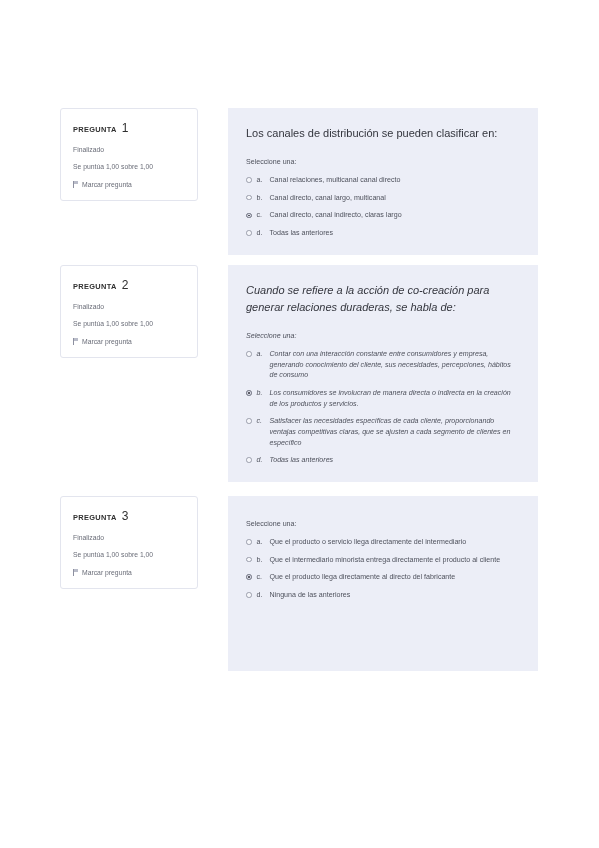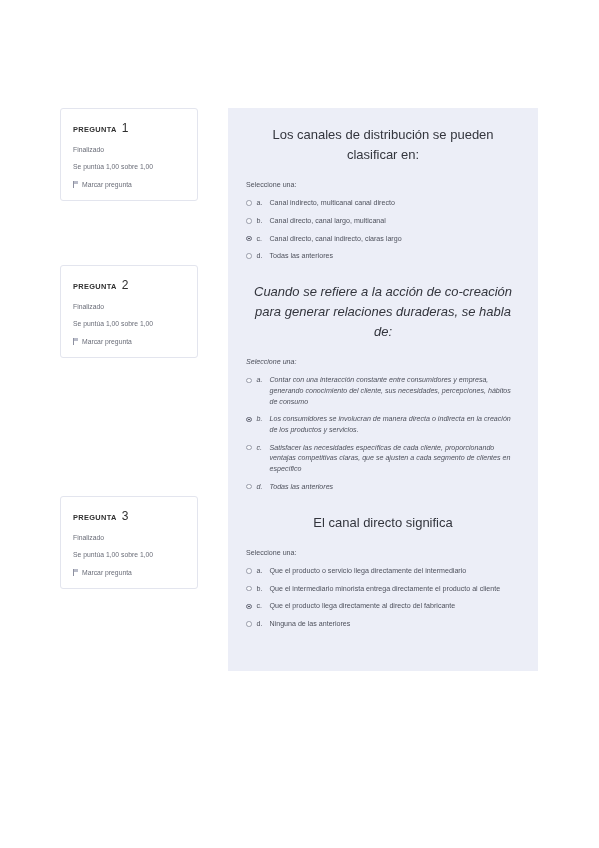--- a/index.html
+++ b/index.html
@@ -92,25 +92,24 @@
   }
 
   
   .qpanel {
     box-sizing: border-box;
     background: #eceef7;
     width: 310px;
     padding: 17px 18px 16px 18px;
   }
   .qtext {
-    font-size: 13px;
+    font-size: 11px;
     line-height: 1.55;
     color: #33353d;
     margin: 0 0 16px 0;
-    text-align: center;
   }
   .qselect {
     font-size: 7.1px;
     color: #4e515c;
     margin: 7px 0 9px 0;
   }
   .opts {
     margin: 0;
     padding: 0;
     list-style: none;
@@ -185,21 +184,21 @@
         <span>Marcar pregunta</span>
       </div>
     </div>
     <div class="qpanel">
       <p class="qtext">Los canales de distribución se pueden clasificar en:</p>
       <p class="qselect">Seleccione una:</p>
       <ul class="opts">
         <li class="opt">
           <span class="radio"></span>
           <span class="opt-letter">a.</span>
-          <span class="opt-text">Canal indirecto, multicanal canal directo</span>
+          <span class="opt-text">Canal relaciones, multicanal canal directo</span>
         </li>
         <li class="opt">
           <span class="radio"></span>
           <span class="opt-letter">b.</span>
           <span class="opt-text">Canal directo, canal largo, multicanal</span>
         </li>
         <li class="opt">
           <span class="radio checked"></span>
           <span class="opt-letter">c.</span>
           <span class="opt-text">Canal directo, canal indirecto, claras largo</span>
@@ -261,21 +260,20 @@
         <span class="qnum">3</span>
       </div>
       <div class="qinfo-line">Finalizado</div>
       <div class="qinfo-line">Se puntúa 1,00 sobre 1,00</div>
       <div class="qinfo-flag">
         <span class="flag-icon"></span>
         <span>Marcar pregunta</span>
       </div>
     </div>
     <div class="qpanel">
-      <p class="qtext">El canal directo significa</p>
       <p class="qselect">Seleccione una:</p>
       <ul class="opts">
         <li class="opt">
           <span class="radio"></span>
           <span class="opt-letter">a.</span>
           <span class="opt-text">Que el producto o servicio llega directamente del intermediario</span>
         </li>
         <li class="opt">
           <span class="radio"></span>
           <span class="opt-letter">b.</span>

